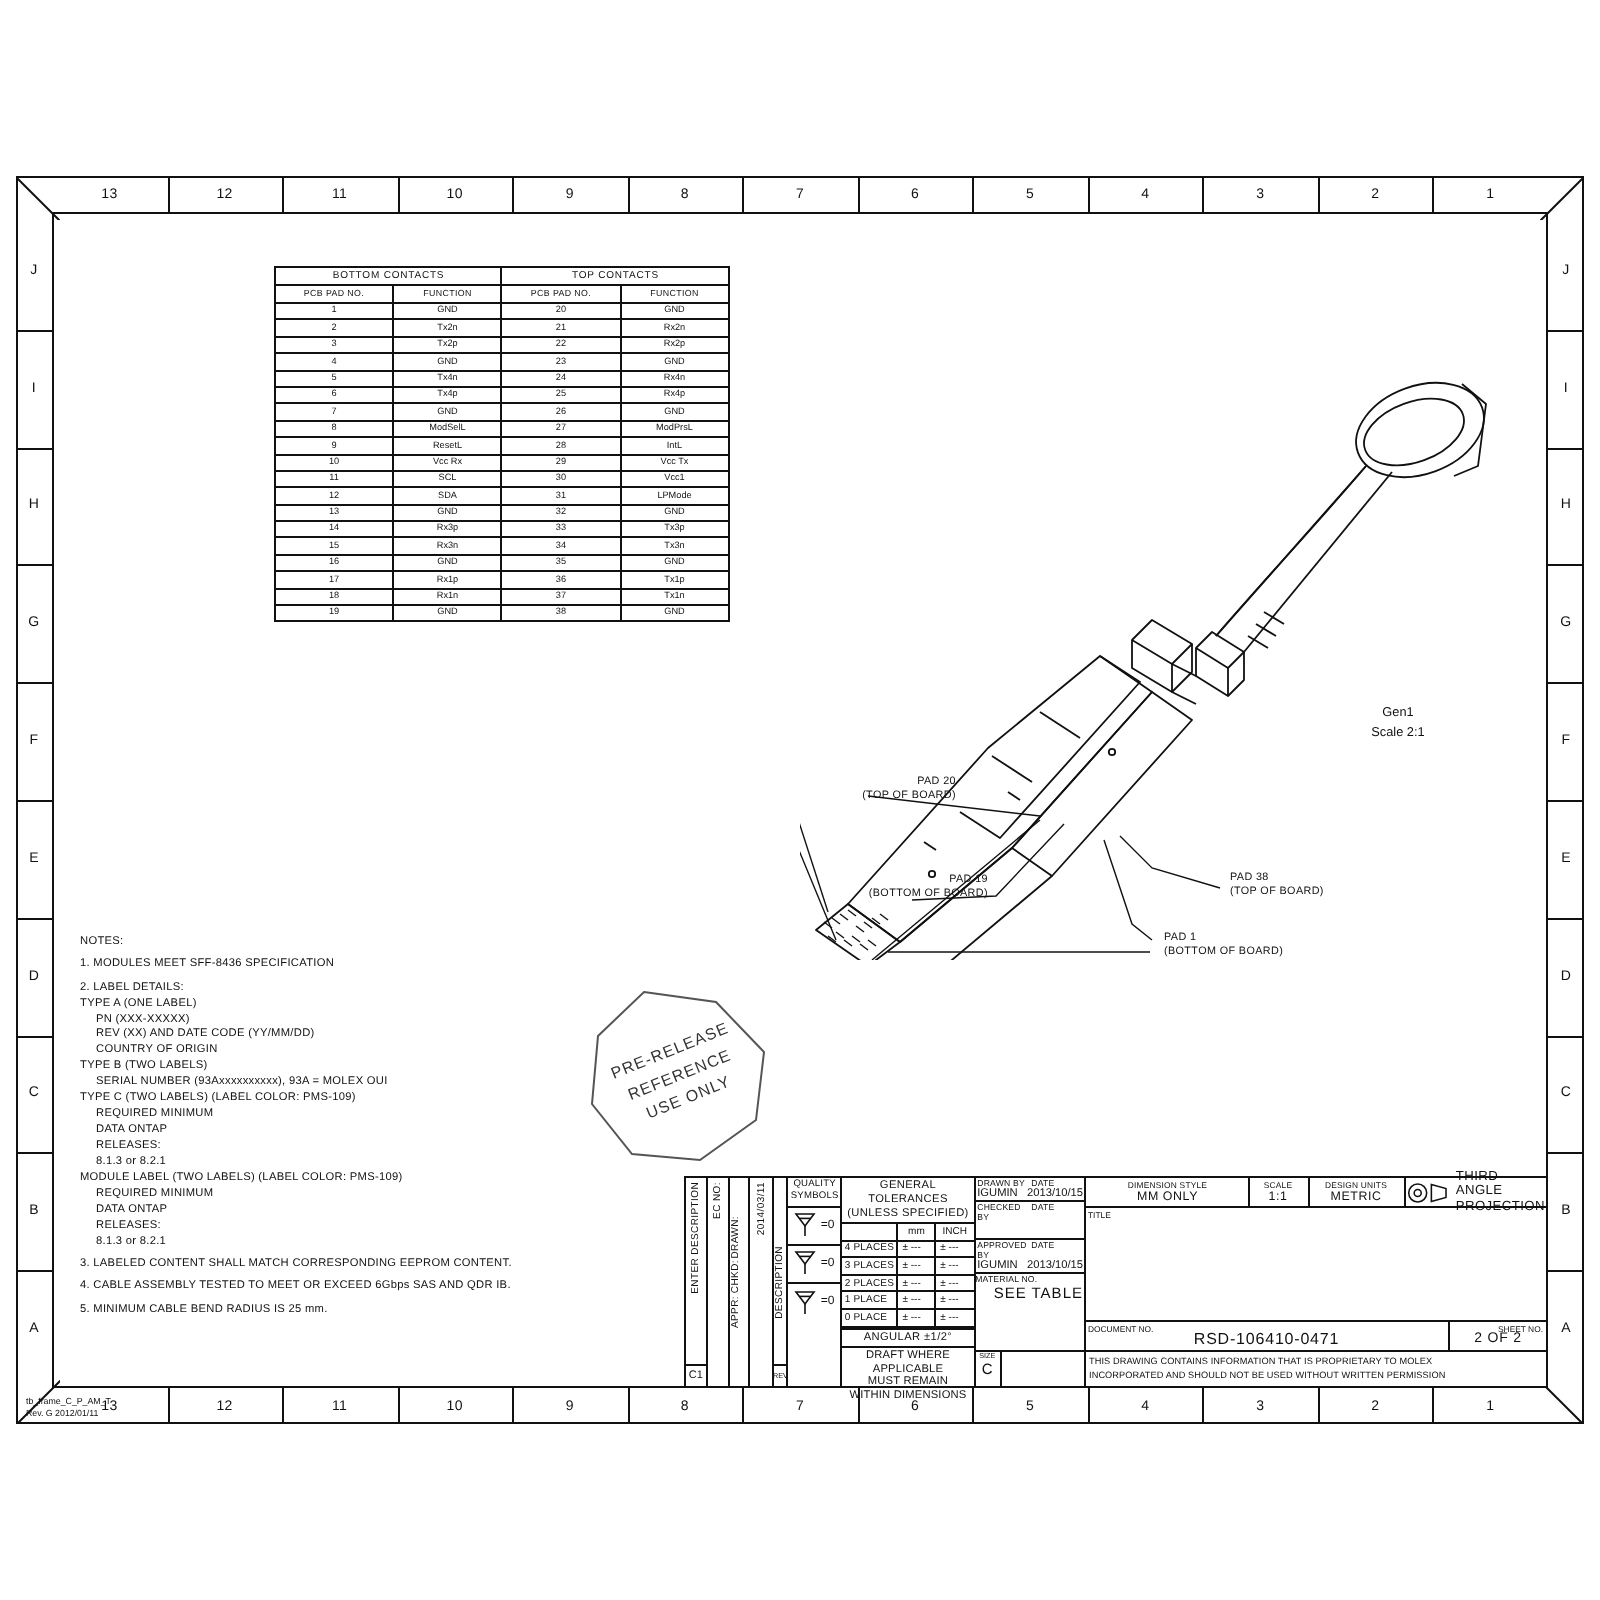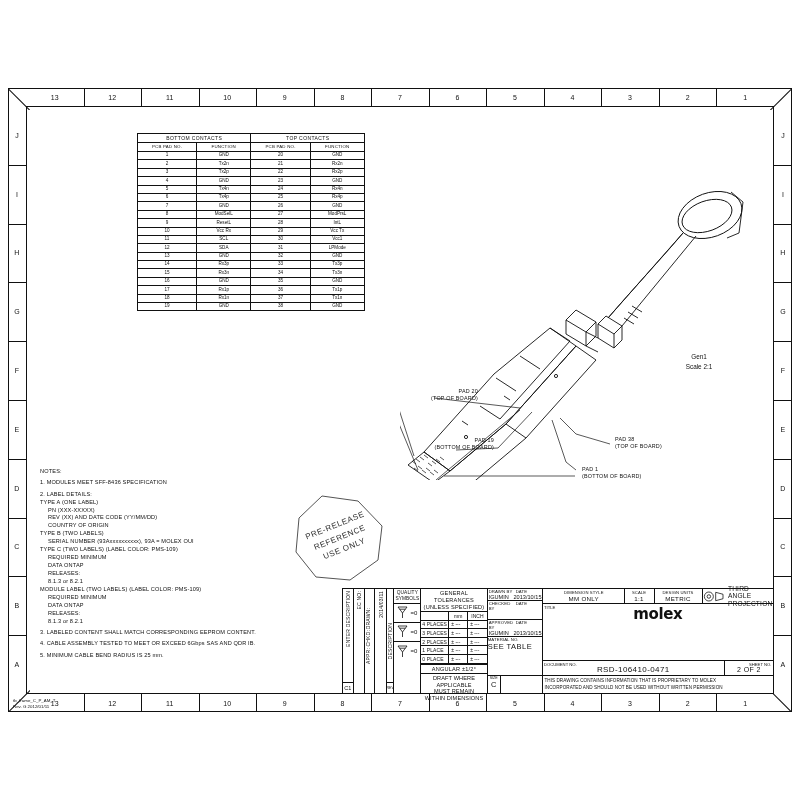--- a/index.html
+++ b/index.html
@@ -223,21 +223,21 @@
 
   
   #drawn { width: 86px; display: flex; flex-direction: column; }
   .db-row { border-bottom: 1px solid #111; }
   .db-row:last-child { border-bottom: none; }
   .db-lbl { display: flex; font-size: 4.3px; letter-spacing: .1px; }
   .db-lbl span:first-child { width: 52%; padding-left: 1px; }
   .db-val { display: flex; font-size: 5.6px; }
   .db-val span:first-child { width: 52%; padding-left: 1px; }
   .db-mat { display: flex; flex-direction: column; }
-  .db-mat .mv { text-align: left; font-size: 7.5px; letter-spacing: .5px; }
+  .db-mat .mv { text-align: right; font-size: 7.5px; letter-spacing: .5px; }
   .db-size { display: flex; height: 100%; }
   .sz-cell { width: 13px; border-right: 1px solid #111; text-align: center; }
   .sz-cell .sl { font-size: 3.6px; }
   .sz-cell .sv { font-size: 7.5px; }
 
   
   #right-col { flex: 1; display: flex; flex-direction: column; }
   .rc-top { display: flex; border-bottom: 1px solid #111; height: 15px; }
   .rc-top .cell { border-right: 1px solid #111; display: flex; flex-direction: column; align-items: center; justify-content: center; }
   .rc-top .cell:last-child { border-right: none; }
@@ -805,21 +805,20 @@
           </svg>
           <div style="line-height:1.15;">
             <div style="font-size:6.6px;letter-spacing:.2px;">THIRD ANGLE</div>
             <div style="font-size:6.6px;letter-spacing:.2px;">PROJECTION</div>
           </div>
         </div>
       </div>
 
       <div class="rc-title">
         <div class="tlab">TITLE</div>
-        <div class="molex">molex</div>
       </div>
 
       <div class="rc-doc">
         <div class="dcell" style="flex:1;">
           <div class="dlab">DOCUMENT NO.</div>
           <div class="dval">RSD-106410-0471</div>
         </div>
         <div class="dcell" style="width:48px;">
           <div class="dlab" style="left:auto;right:1.5px;">SHEET NO.</div>
           <div class="dval" style="font-size:7px;">2 OF 2</div>

